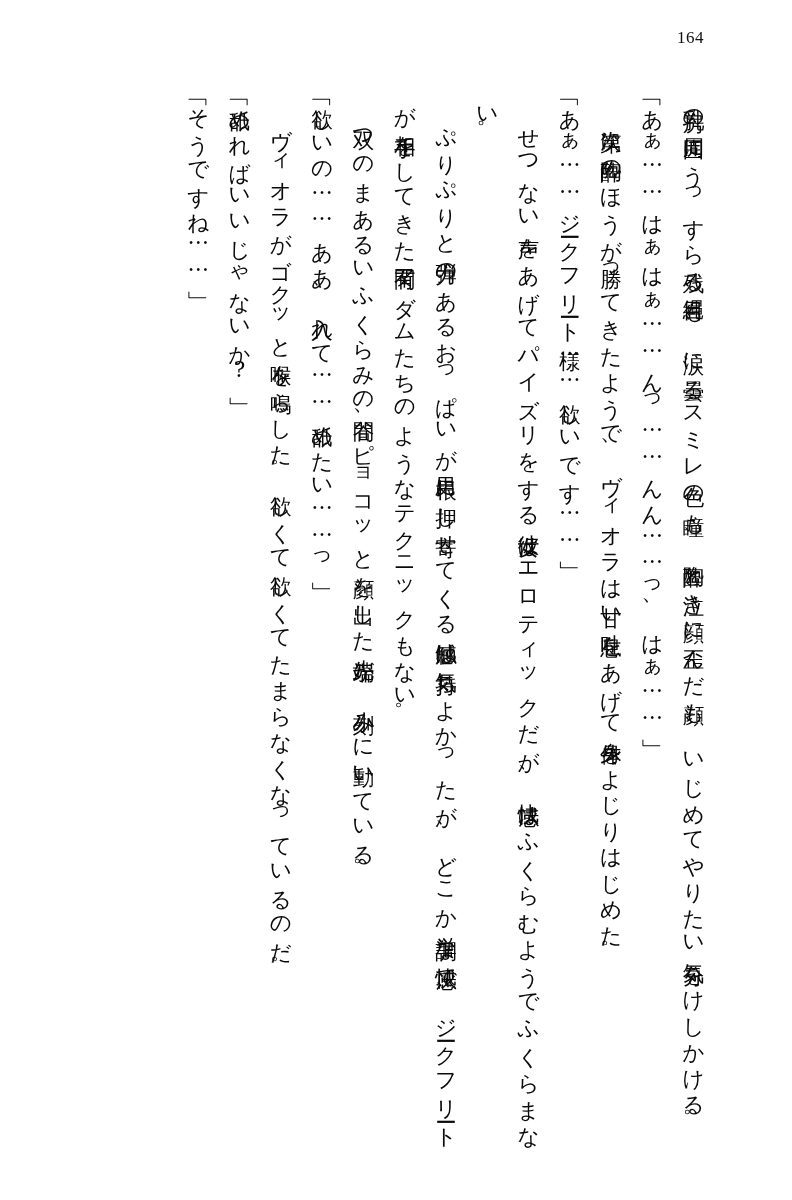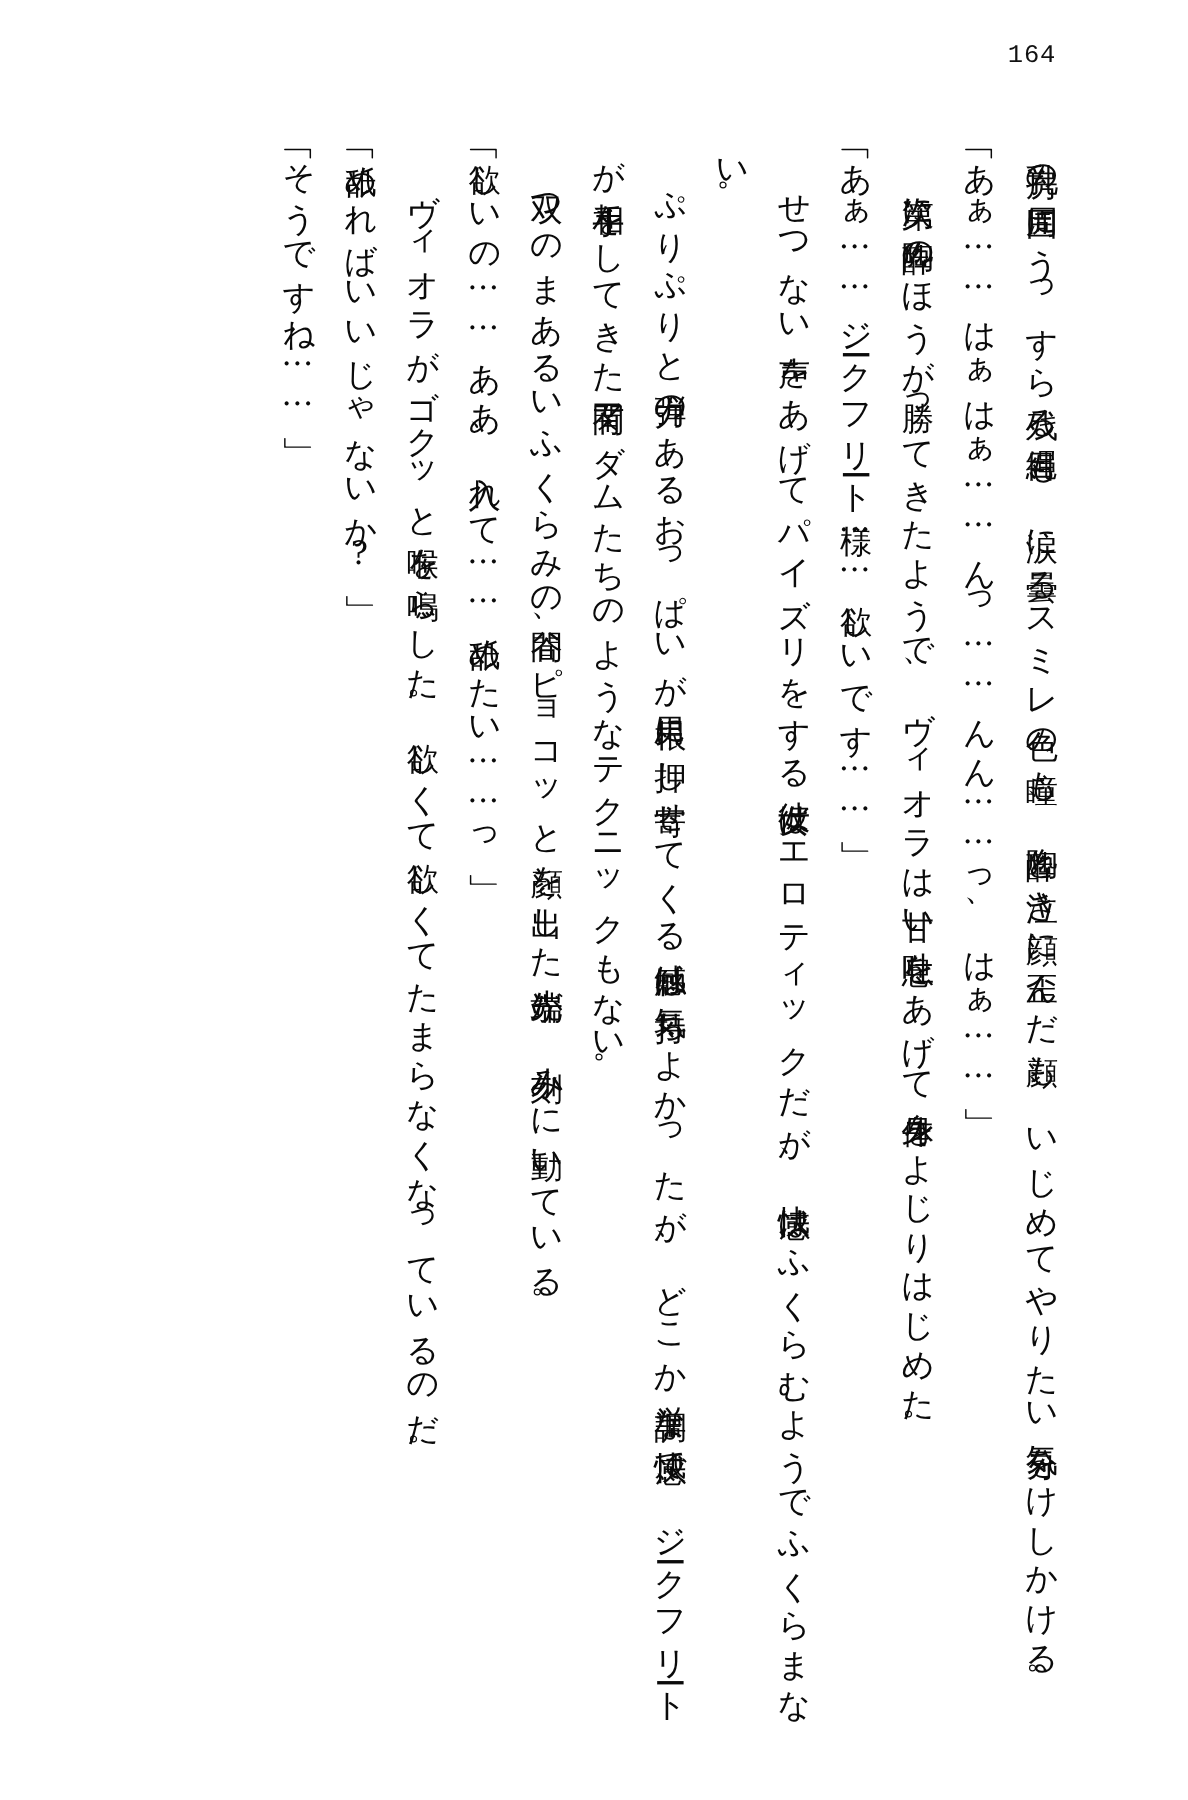--- a/index.html
+++ b/index.html
@@ -17,21 +17,21 @@
     height: 1200px;
     background: #ffffff;
     overflow: hidden;
     box-sizing: border-box;
   }
   .page-number {
     position: absolute;
     top: 28px;
     right: 88px;
     font-size: 17px;
-    font-family: Liberation Mono, monospace;
+    font-family: Liberation Serif, serif;
     letter-spacing: 0.5px;
     color: #111;
   }
   .body-text {
     position: absolute;
     top: 92px;
     right: 78px;
     left: 70px;
     bottom: 62px;
     writing-mode: vertical-rl;

